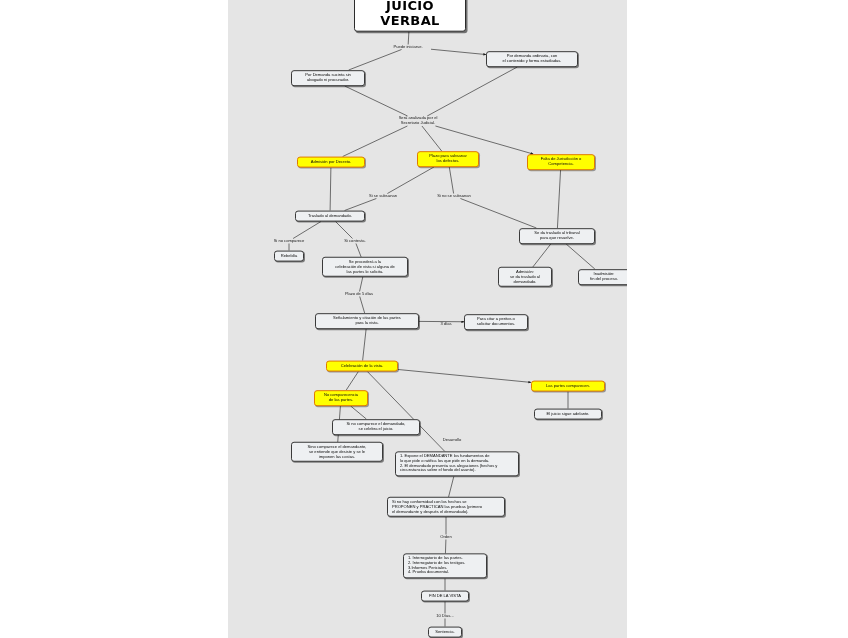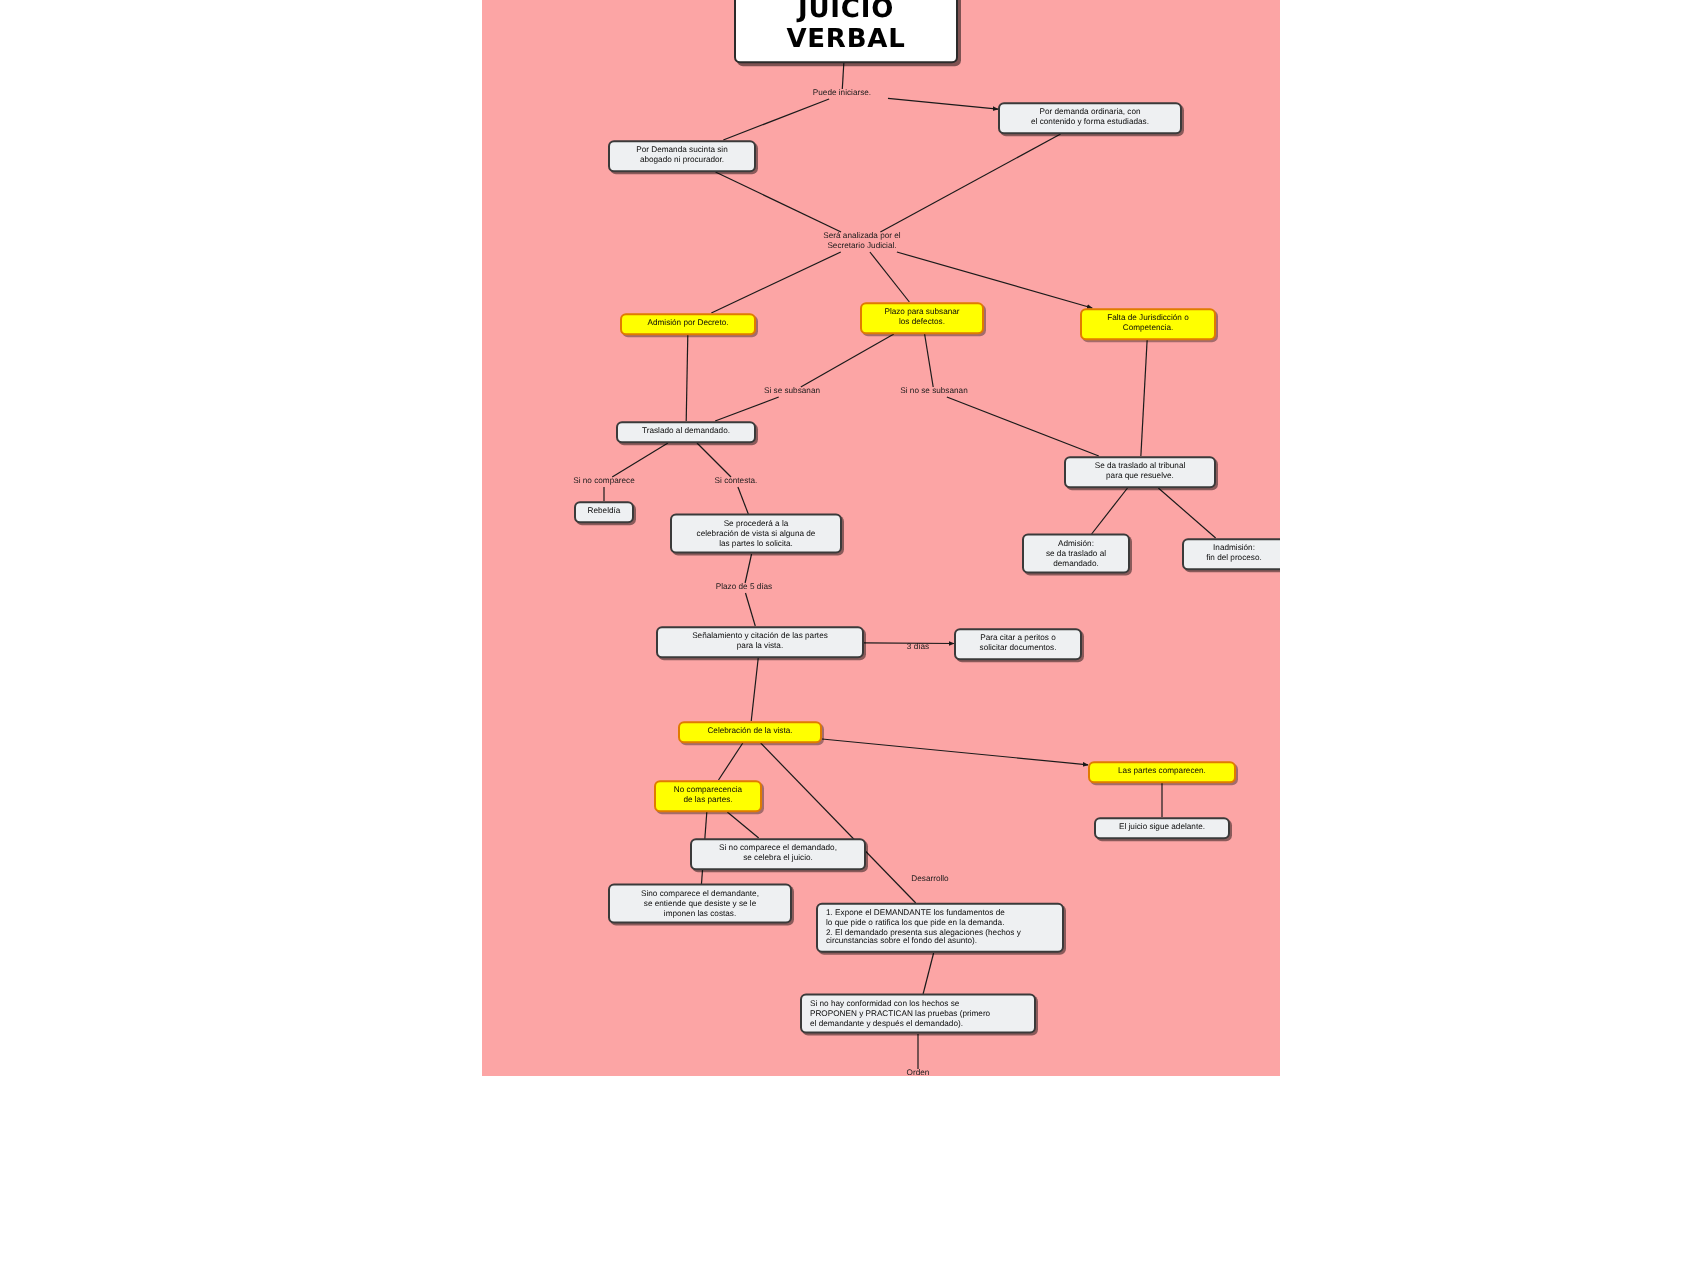--- a/index.html
+++ b/index.html
@@ -14,25 +14,25 @@
     overflow: hidden;
   }
   #page {
     position: relative;
     width: 848px;
     height: 638px;
     background: #ffffff;
   }
   #canvas {
     position: absolute;
-    left: 241px;
+    left: 228px;
     top: 0px;
     width: 399px;
-    height: 538px;
-    background: #fca5a5;
+    height: 638px;
+    background: #e5e5e5;
     overflow: hidden;
   }
   #edges {
     position: absolute;
     left: 0;
     top: 0;
     width: 399px;
     height: 638px;
     pointer-events: none;
   }

